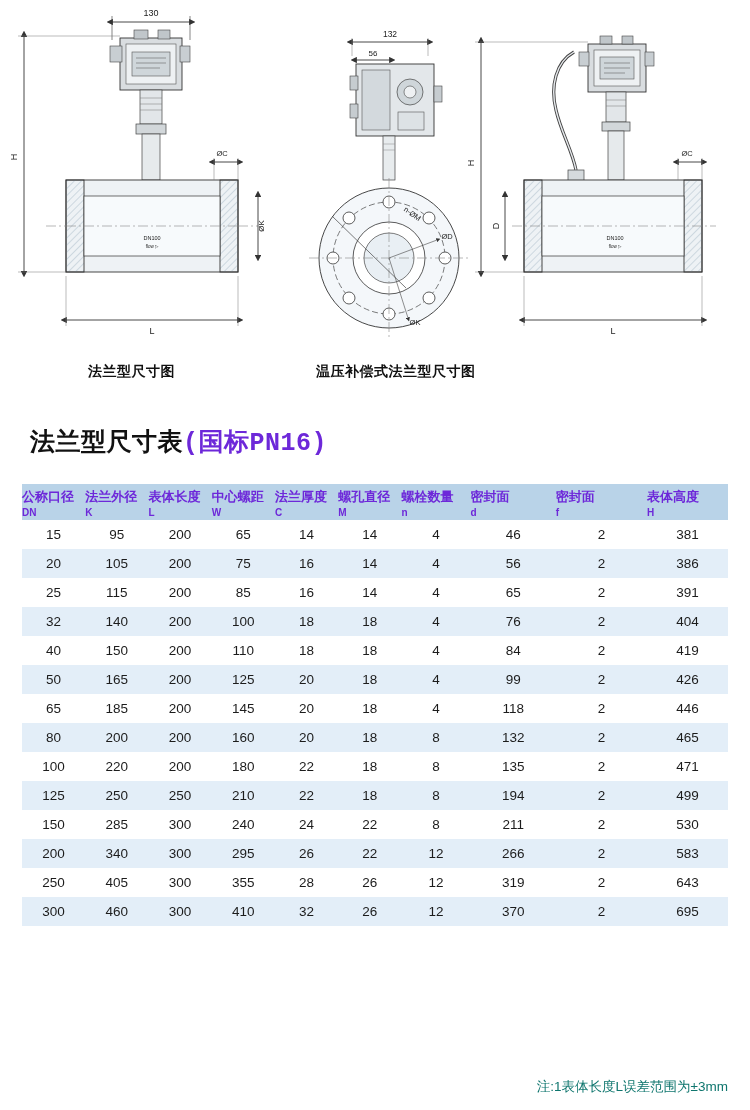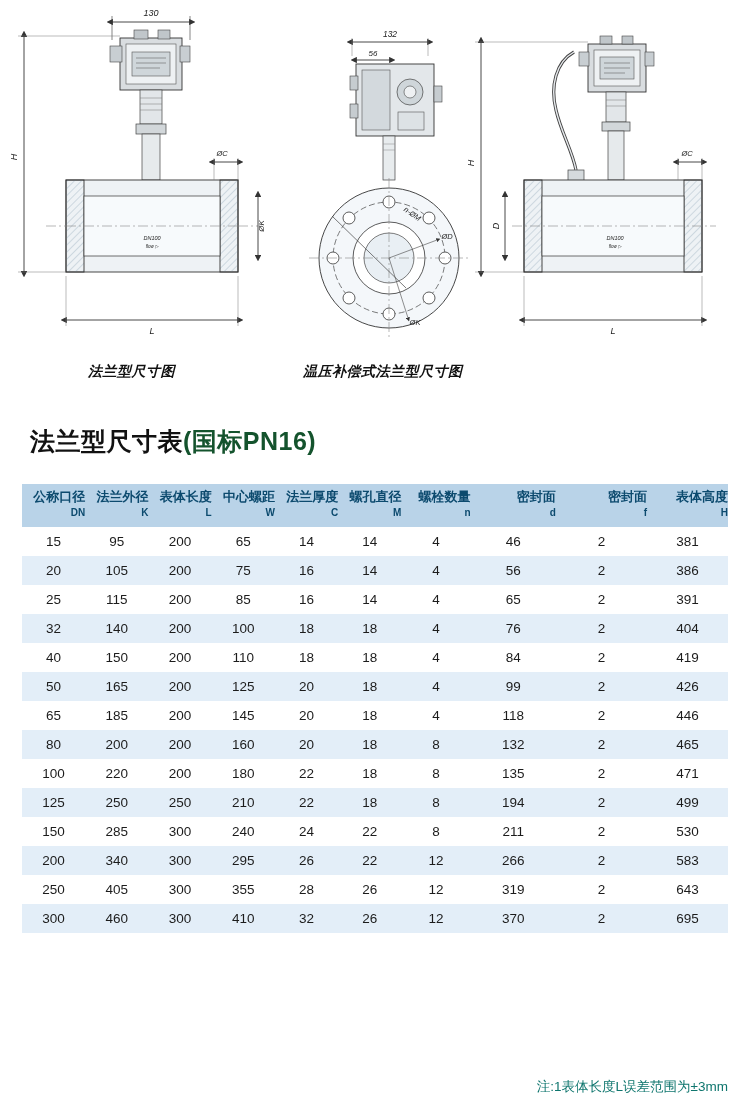--- a/index.html
+++ b/index.html
@@ -13,21 +13,20 @@
     position: relative;
     font-family: "Liberation Sans", sans-serif;
     color: #1a1a1a;
     overflow: hidden;
   }
   
   .drawings {
     position: relative;
     width: 750px;
     height: 400px;
-    font-style: italic;
   }
   .drawing-svg {
     position: absolute;
     top: 0;
     left: 0;
   }
   .caption-row {
     position: absolute;
     top: 363px;
     left: 0;
@@ -36,56 +35,57 @@
   }
   .caption {
     position: absolute;
     font-size: 14px;
     font-weight: bold;
     color: #111;
     letter-spacing: 0.5px;
     white-space: nowrap;
   }
   .caption-1 { left: 88px; }
-  .caption-2 { left: 303px; }
+  .caption-2 { left: 316px; }
 
   
   .table-title {
     position: absolute;
     top: 425px;
     left: 30px;
     font-size: 25px;
     font-weight: bold;
     color: #111;
     letter-spacing: 0.5px;
     white-space: nowrap;
   }
   .table-title .accent {
-    color: #14532d;
+    color: #6d28d9;
+    font-family: Liberation Mono, monospace;
   }
 
   
   .dim-table-wrap {
     position: absolute;
     top: 484px;
     left: 22px;
     width: 706px;
   }
   table.dim-table {
     border-collapse: collapse;
     width: 706px;
     table-layout: fixed;
   }
   table.dim-table th {
     background: #b9d3e8;
-    color: #0c4a6e;
+    color: #6d28d9;
     font-size: 13px;
     font-weight: bold;
-    text-align: right;
-    padding: 4px 0 8px 0;
+    text-align: left;
+    padding: 4px 0 1px 0;
     line-height: 1.32;
     border: none;
   }
   table.dim-table th .unit {
     display: block;
     font-weight: bold;
     font-size: 10px;
     padding-top: 1px;
   }
   table.dim-table td {

